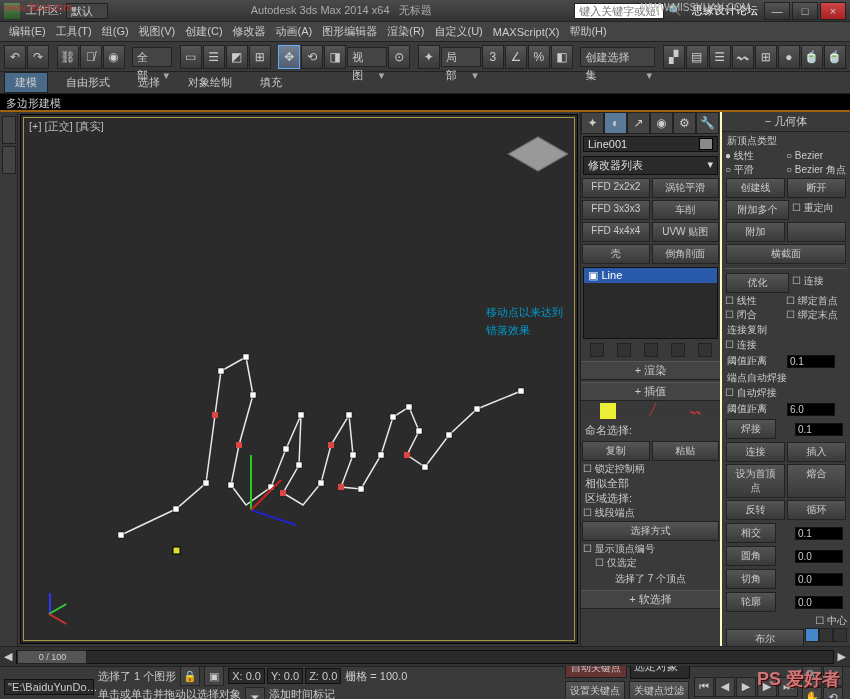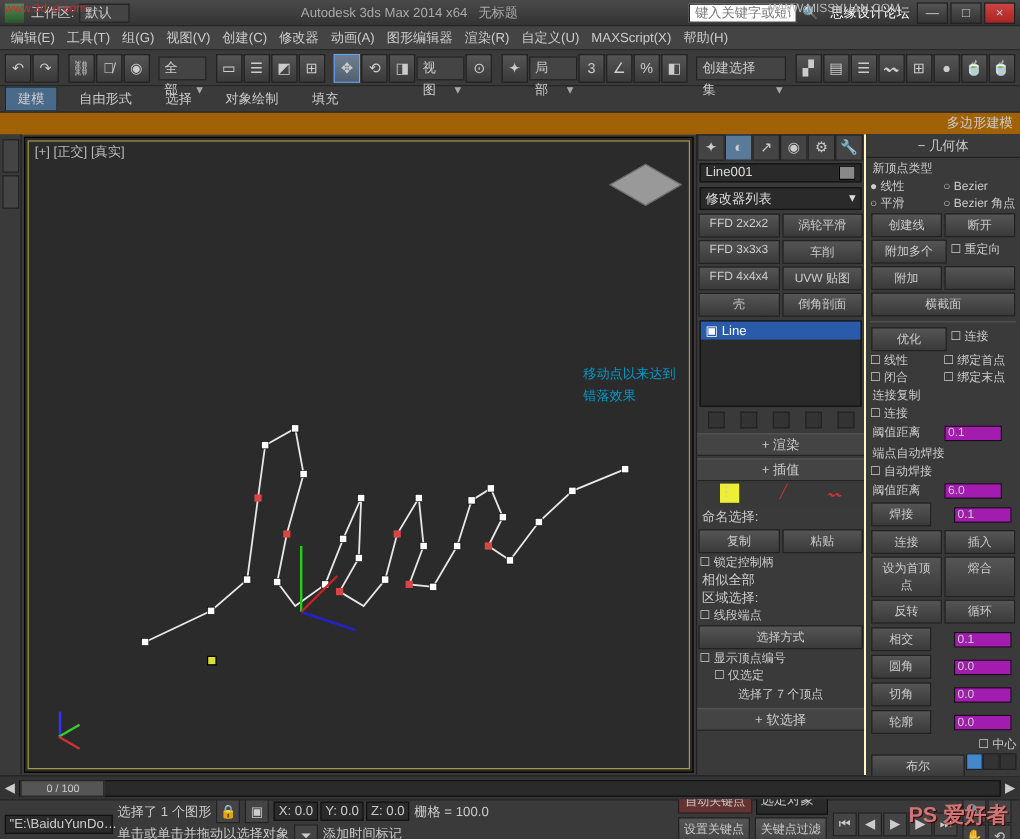--- a/index.html
+++ b/index.html
@@ -20,21 +20,21 @@
 .menubar span { padding: 0 5px; cursor: default; }
 .toolbar { height: 30px; background: #3a3a3a; display: flex; align-items: center; padding: 2px 4px; border-bottom: 1px solid #222; gap: 1px; }
 .toolbar .tbtn { width: 24px; height: 24px; background: linear-gradient(#555,#3a3a3a); border: 1px solid #222; display: inline-flex; align-items: center; justify-content: center; color: #ccc; font-size: 12px; }
 .toolbar .tbtn.act { background: linear-gradient(#708090,#506070); border-color: #6af; }
 .toolbar .sep { width: 6px; }
 .toolbar .combo { background: #444; border: 1px solid #222; padding: 0 14px 0 4px; height: 20px; line-height: 18px; position: relative; }
 .toolbar .combo:after { content: "▾"; position: absolute; right: 2px; color: #aaa; }
 .toolbar2 { height: 22px; background: #3a3a3a; display: flex; align-items: center; padding: 0 4px; border-bottom: 1px solid #222; gap: 8px; }
 .toolbar2 .tab { padding: 2px 10px; background: #555; border: 1px solid #222; }
 .toolbar2 .tab.act { background: #4a6a8a; }
-.sub { height: 18px; background: #a16207; padding: 0 6px; line-height: 18px; border-bottom: 5px solid #a16207; text-align: right; }
+.sub { height: 18px; background: #000000; padding: 0 6px; line-height: 18px; border-bottom: 2px solid #a16207; }
 .main { display: flex; height: 534px; }
 .vstrip { width: 18px; background: #3a3a3a; border-right: 1px solid #222; display: flex; flex-direction: column; align-items: center; padding-top: 4px; gap: 2px; }
 .vstrip .vb { width: 14px; height: 28px; background: #444; border: 1px solid #222; }
 .viewport { flex: 1; background: #2b2b2b; position: relative; border: 1px solid #000; margin: 2px; }
 .vp-border { position: absolute; inset: 2px; border: 1px solid #aa9944; }
 .vp-label { position: absolute; top: 4px; left: 8px; color: #bbb; }
 .viewcube { position: absolute; top: 14px; right: 14px; width: 50px; height: 50px; }
 .viewcube .cube { width: 34px; height: 34px; background: #999; border: 1px solid #666; transform: rotate(45deg) skew(-15deg,-15deg); margin: 8px; }
 .annot { position: absolute; top: 188px; right: 14px; color: #0099cc; font-size: 14px; text-align: left; line-height: 18px; }
 .axis { position: absolute; bottom: 10px; left: 10px; width: 40px; height: 40px; }
@@ -56,21 +56,21 @@
 .picon { width: 14px; height: 14px; background: #333; border: 1px solid #222; }
 .rpanel { width: 130px; background: #3a3a3a; border-left: 2px solid #fef9c3; overflow-y: auto; }
 .rpanel .hdr { text-align: center; padding: 2px; border-bottom: 1px solid #222; }
 .rpanel .sec { padding: 1px 3px; }
 .rpanel .lbl { color: #ccc; font-size: 10px; padding: 1px 2px; }
 .rpanel .radio { display: inline-block; width: 50%; font-size: 10px; }
 .rpanel .radio::before { content: "○ "; }
 .rpanel .radio.sel::before { content: "● "; }
 .rpanel .chk::before { content: "☐ "; }
 .rpanel .spin { display: flex; align-items: center; gap: 18px; margin: 1px 0; }
-.rpanel .spin .sv { background: #a21caf; border: 1px solid #111; width: 48px; padding: 0 2px; font-size: 10px; }
+.rpanel .spin .sv { background: #000000; border: 1px solid #111; width: 48px; padding: 0 2px; font-size: 10px; }
 .timebar { height: 20px; background: #333; border-top: 1px solid #222; display: flex; align-items: center; padding: 0 4px; position: relative; }
 .timebar .track { flex: 1; height: 14px; background: #2a2a2a; border: 1px solid #111; margin: 0 4px; position: relative; }
 .timebar .slider { position: absolute; left: 0; top: -1px; width: 70px; height: 14px; background: #555; border: 1px solid #222; text-align: center; font-size: 9px; line-height: 12px; }
 .status { height: 40px; background: #3a3a3a; border-top: 1px solid #222; display: flex; align-items: center; padding: 2px 4px; gap: 4px; font-size: 10px; }
 .status .box { background: #2a2a2a; border: 1px solid #111; padding: 1px 3px; }
 .status .coord { display: flex; gap: 2px; }
 .status .pbtn2 { width: 20px; height: 20px; background: #444; border: 1px solid #222; display: inline-flex; align-items: center; justify-content: center; }
 .ps-logo { position: absolute; bottom: 8px; right: 10px; color: #c77; font-size: 18px; font-weight: bold; text-shadow: 1px 1px #400; z-index: 10; }
 .chk2 { font-size: 10px; padding: 0 2px; }
 .chk2::before { content: "☐ "; }

